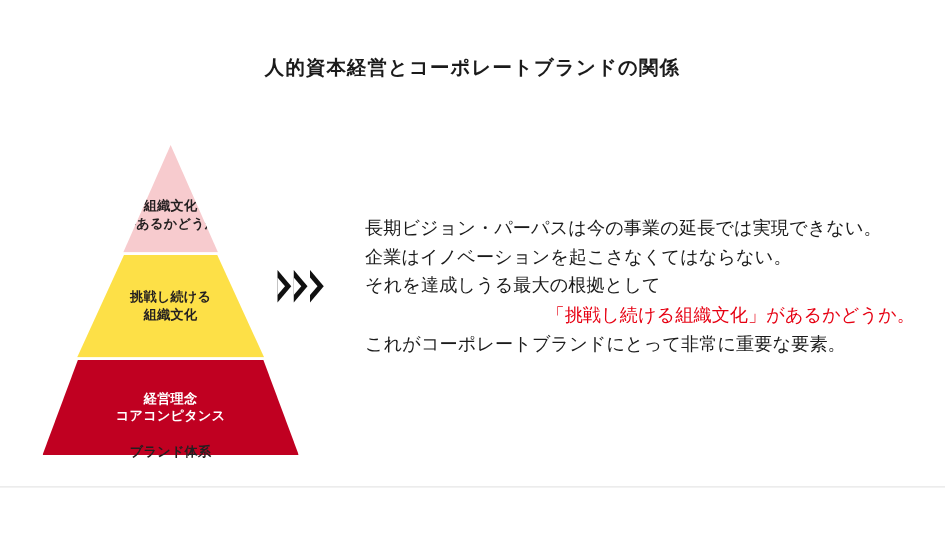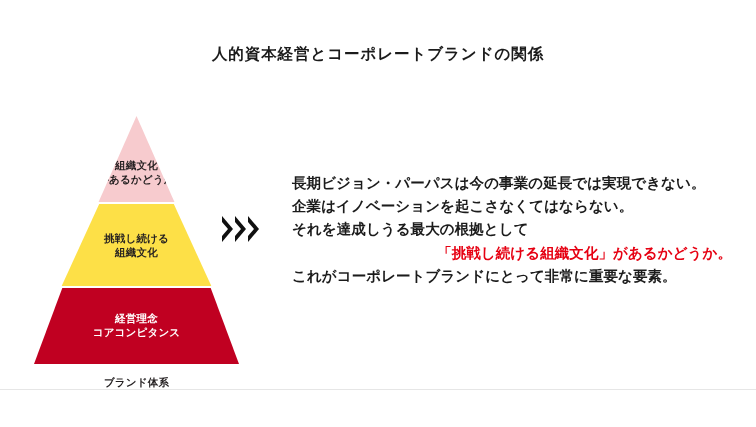--- a/index.html
+++ b/index.html
@@ -90,29 +90,28 @@
 
   .tier-bot {
     top: 172px;
     height: 76px;
     background: #c00021;
     -webkit-clip-path: polygon(13.8% 0%, 86.2% 0%, 100% 100%, 0% 100%);
     clip-path: polygon(13.8% 0%, 86.2% 0%, 100% 100%, 0% 100%);
     font-size: 10.5px;
     font-weight: 700;
     color: #ffffff;
-    font-family: Liberation Mono, monospace;
   }
 
   .tier span { display: block; }
 
   .pyramid-caption {
     position: absolute;
     left: 0;
-    top: 260px;
+    top: 239px;
     width: 205px;
     text-align: center;
     font-size: 10.5px;
     font-weight: 700;
     color: #231f20;
     letter-spacing: 0.02em;
   }
 
   
   .chevrons {
@@ -149,21 +148,21 @@
     left: 292px;
     top: 172px;
     width: 440px;
   }
 
   .para {
     font-size: 14.5px;
     line-height: 1.6;
     letter-spacing: 0.005em;
     color: #1b1b1b;
-    font-weight: 700;
+    font-weight: 400;
   }
   .para.p2 { }
   .para .line { display: block; white-space: nowrap; }
   .para .line.red { color: #e60012; text-align: right; }
 
   
   .footer-rule {
     position: absolute;
     left: 0;
     top: 389px;

